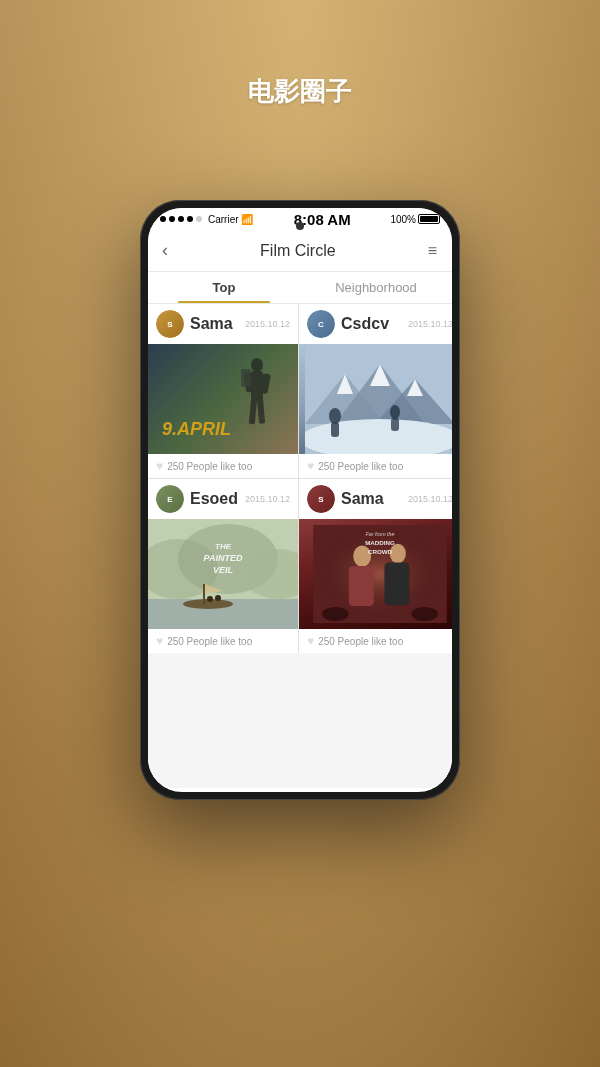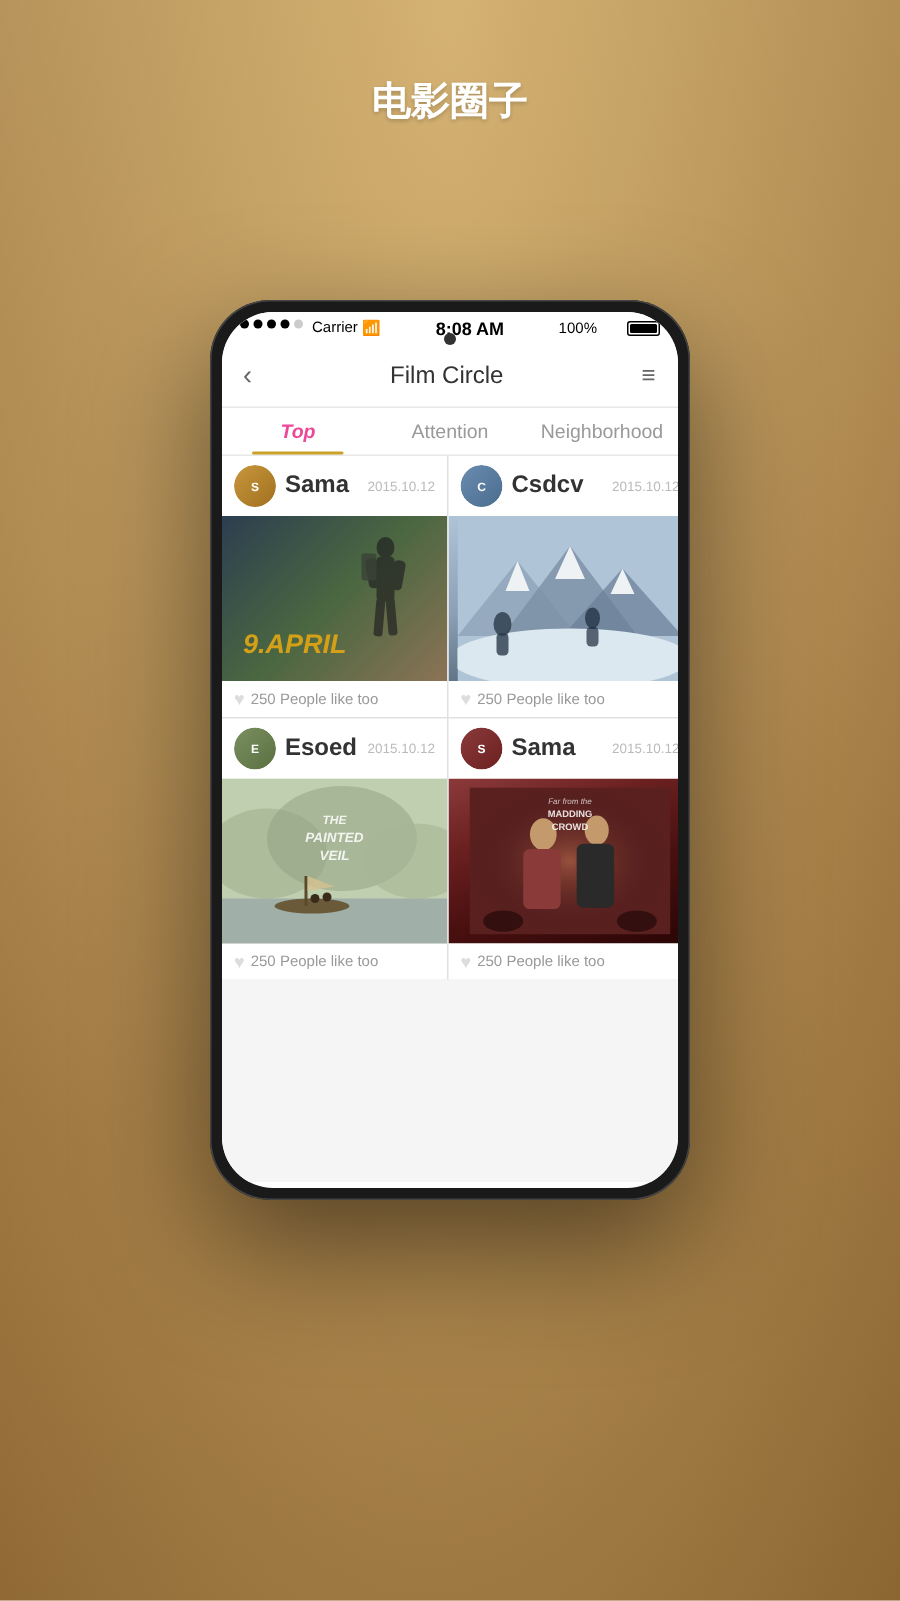--- a/index.html
+++ b/index.html
@@ -17,21 +17,21 @@
       position: absolute;
       top: 0; left: 0; right: 0; bottom: 0;
       background: radial-gradient(ellipse at center top, rgba(220,185,120,0.7) 0%, rgba(140,100,50,0.5) 100%);
     }
 
     
     .top-text {
       position: relative;
       z-index: 2;
       text-align: center;
-      padding: 50px 60px 30px;
+      padding: 74px 60px 30px;
     }
     .top-title {
       font-size: 26px;
       font-weight: 700;
       color: #fff;
       margin-bottom: 18px;
       text-shadow: 0 1px 3px rgba(0,0,0,0.2);
     }
     .top-desc {
       font-size: 15px;
@@ -86,27 +86,27 @@
       height: 22px;
       background: #fff;
       display: flex;
       align-items: center;
       justify-content: space-between;
       padding: 0 12px;
       font-size: 11px;
       color: #000;
       font-weight: 500;
     }
-    .status-left { display: flex; align-items: flex-start; gap: 3px; }
+    .status-left { display: flex; align-items: center; gap: 3px; }
     .status-dot { width: 6px; height: 6px; border-radius: 50%; background: #ccc; }
     .status-dot.active { background: #000; }
     .status-carrier { font-size: 10px; margin-left: 3px; }
     .wifi-icon { font-size: 10px; }
-    .status-time { font-size: 12px; font-weight: 600; }
-    .status-right { display: flex; gap: 20px; font-size: 10px; }
+    .status-time { font-size: 15px; font-weight: 600; }
+    .status-right { display: flex; gap: 2px; font-size: 10px; }
     .battery-bar {
       width: 22px; height: 10px; border: 1.5px solid #000; border-radius: 2px;
       position: relative; display: inline-flex; align-items: center; padding: 1px;
     }
     .battery-fill { width: 100%; height: 100%; background: #000; border-radius: 1px; }
 
     
     .nav-bar {
       height: 42px;
       background: #fff;
@@ -141,23 +141,22 @@
     .tab {
       flex: 1;
       text-align: center;
       padding: 8px 0;
       font-size: 13px;
       color: #999;
       position: relative;
       cursor: pointer;
     }
     .tab.active {
-      color: #ec4899;
+      color: #404040;
       font-weight: 600;
-      font-style: italic;
     }
     .tab.active::after {
       content: '';
       position: absolute;
       bottom: 0;
       left: 20%;
       width: 60%;
       height: 2px;
       background: #c9a227;
       border-radius: 1px;
@@ -294,23 +293,20 @@
         <span class="nav-back">‹</span>
         <span class="nav-title">Film Circle</span>
         <span class="nav-menu">≡</span>
       </div>
 
       <div class="tabs">
         <div class="tab active">
           <span>Top</span>
         </div>
         <div class="tab">
-          <span>Attention</span>
-        </div>
-        <div class="tab">
           <span>Neighborhood</span>
         </div>
       </div>
 
       <div class="content">
         <div class="posts-grid">
 
           <div class="post-card">
             <div class="post-header">
               <div class="avatar">

